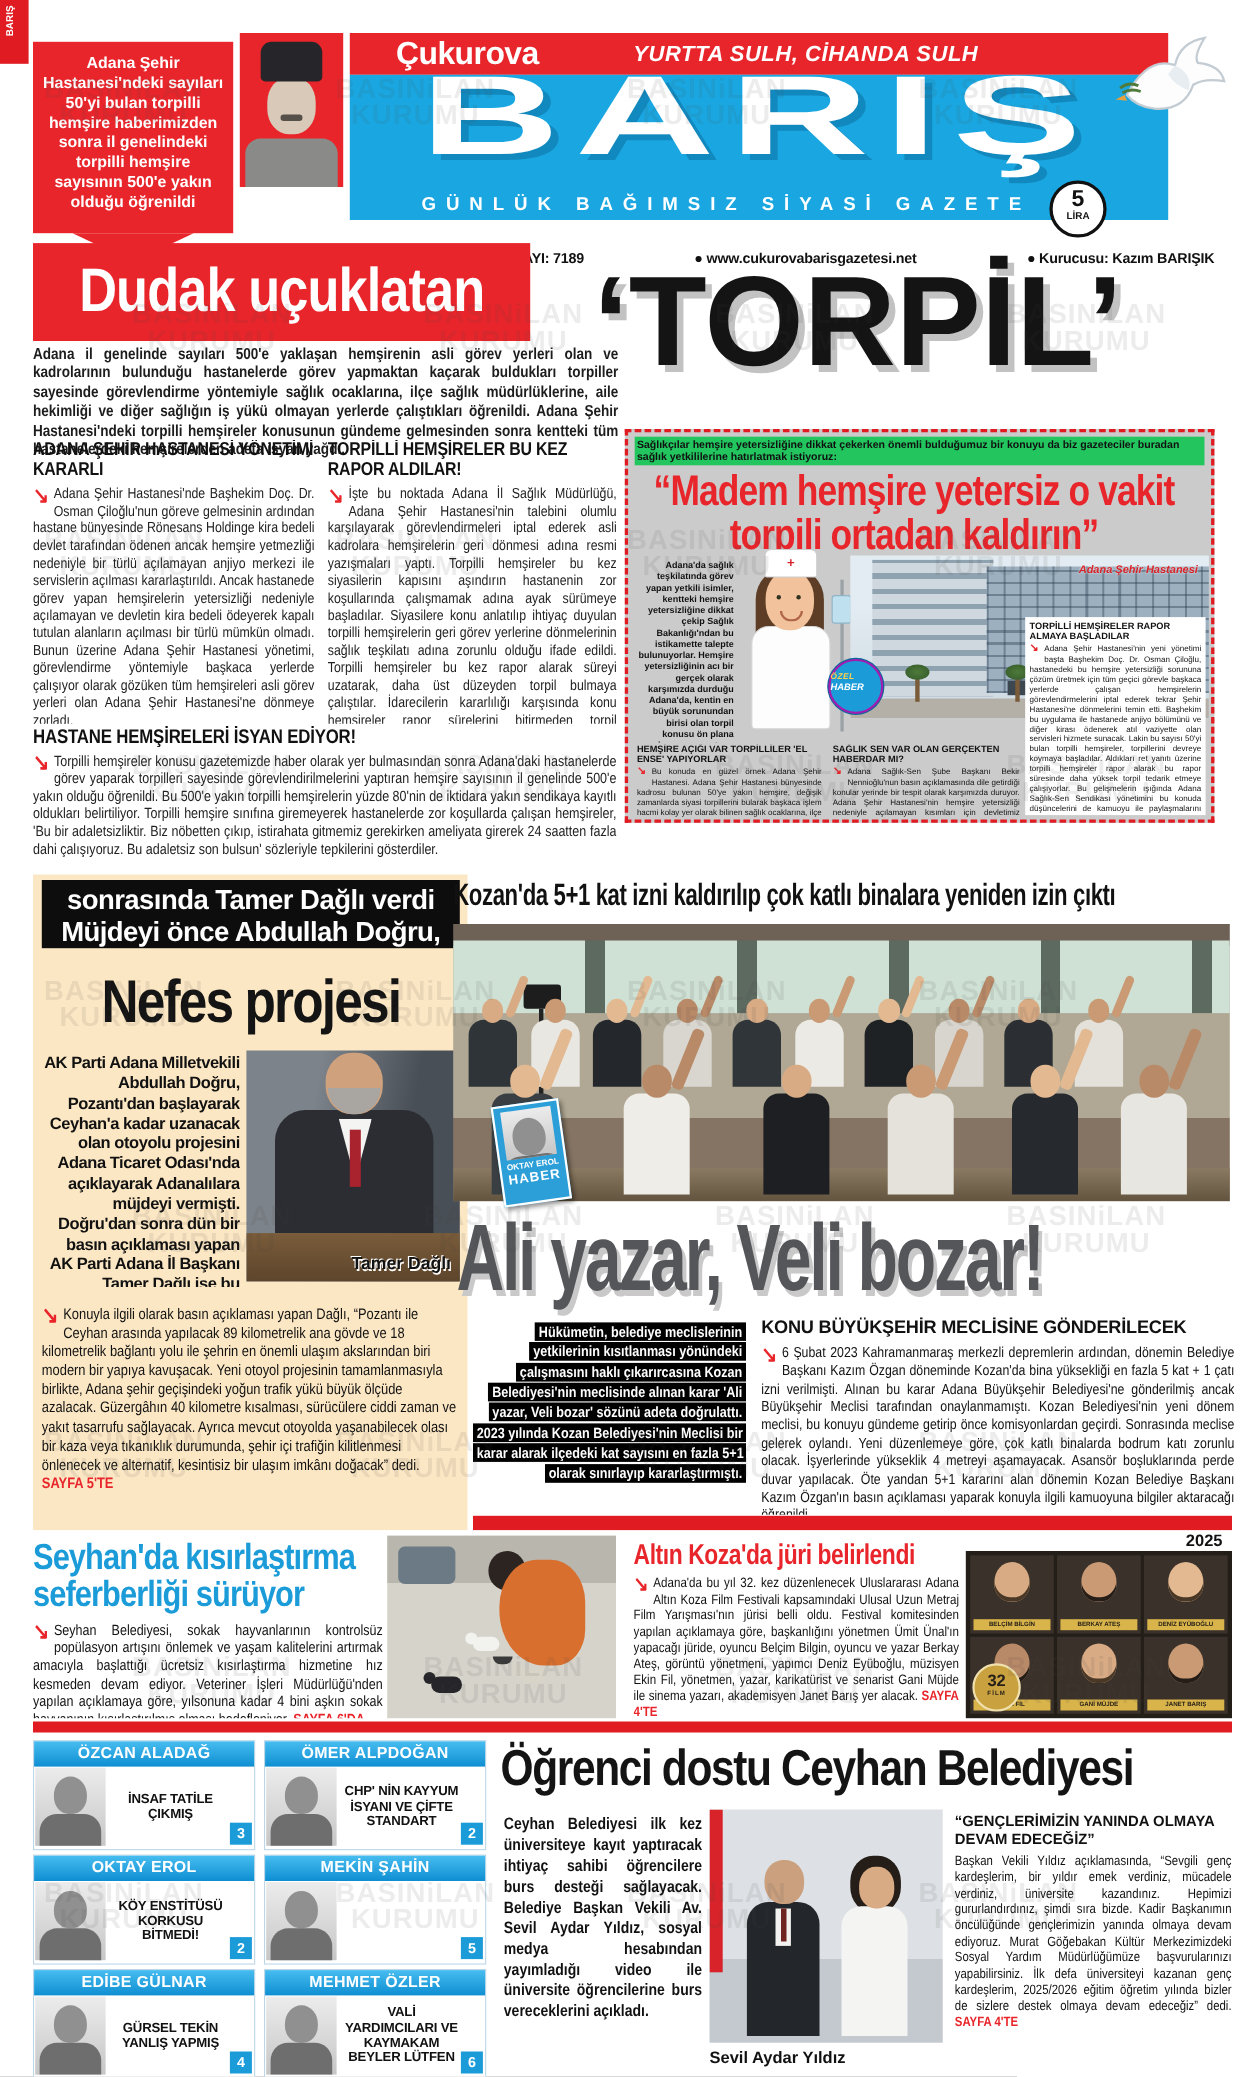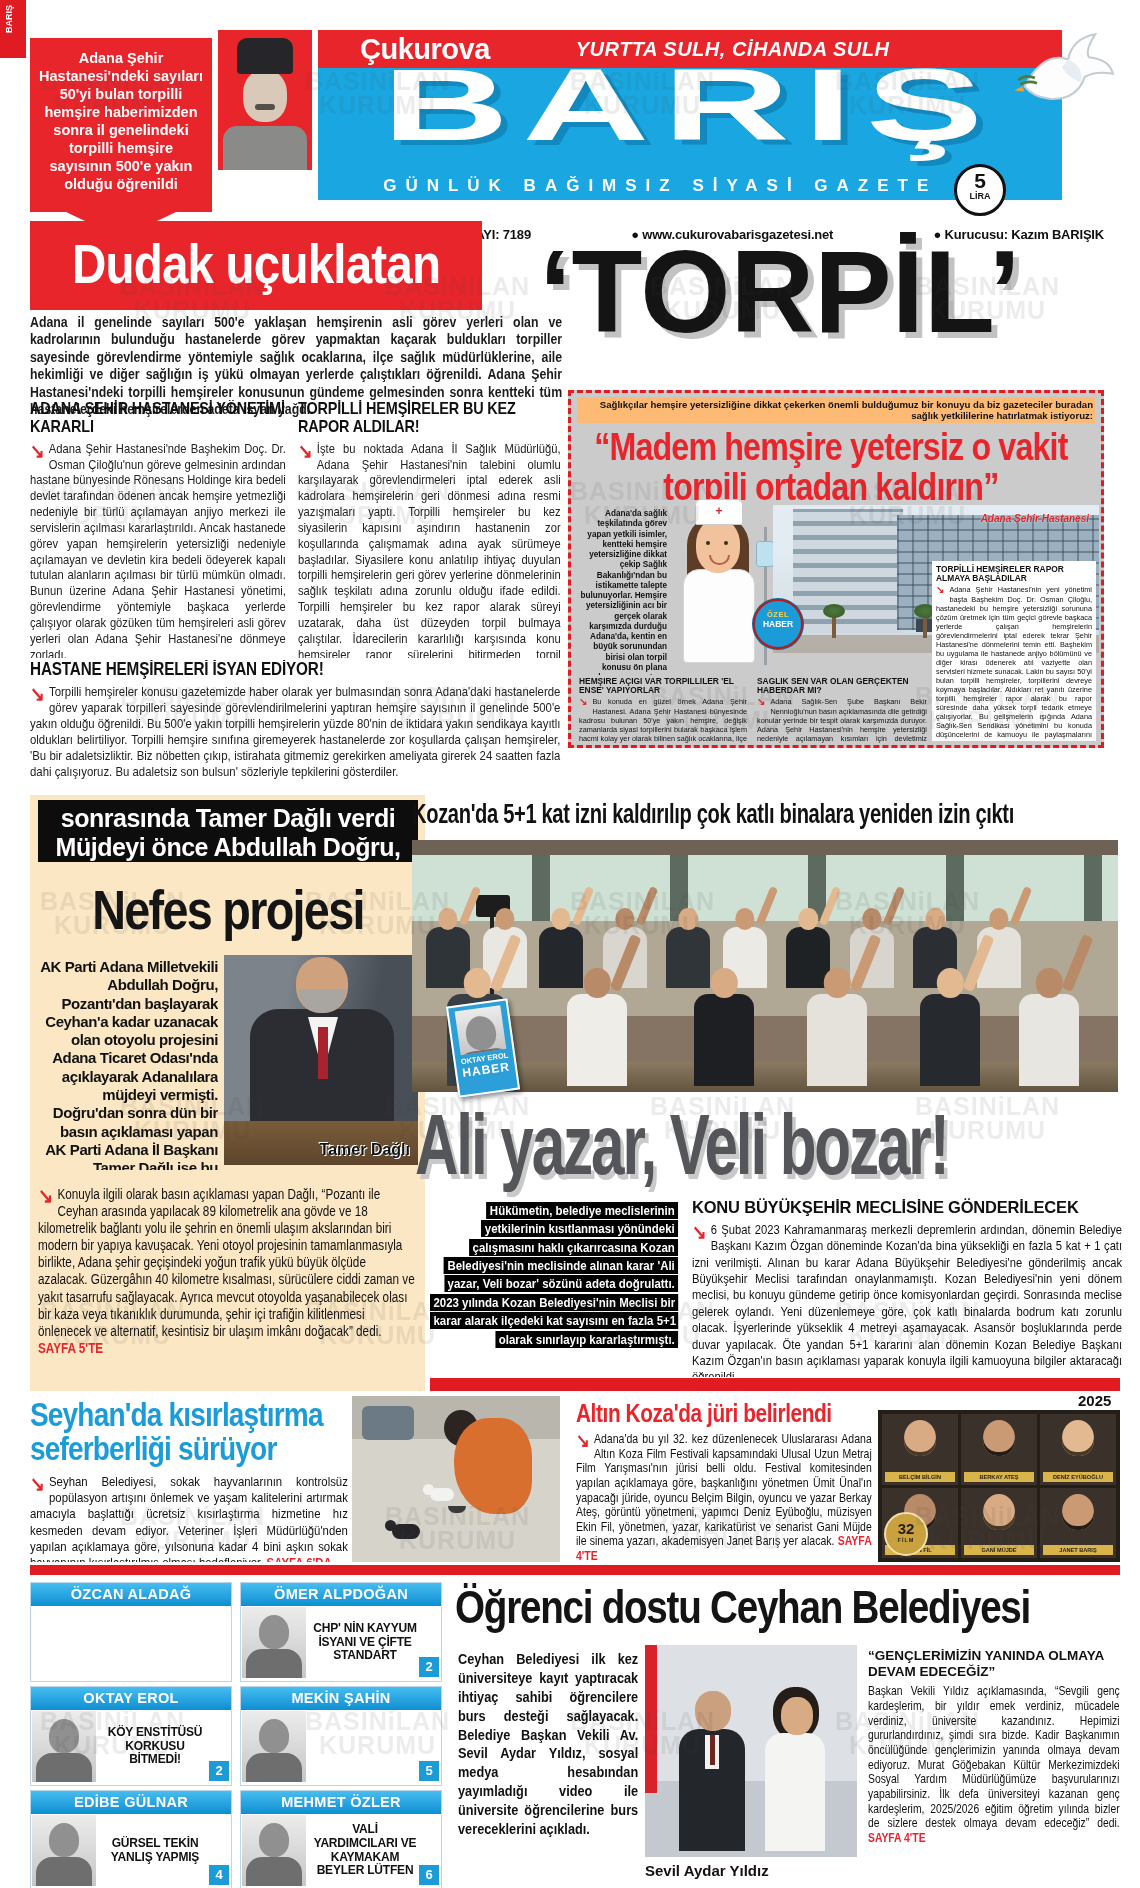--- a/index.html
+++ b/index.html
@@ -38,21 +38,21 @@
      font-size:12px;line-height:1.15;padding:2px 22px 2px 4px;letter-spacing:-.2px;}
   .card-p{position:absolute;right:2px;bottom:2px;width:20px;height:20px;background:#1b9cd9;color:#fff;
      font-weight:800;font-size:13px;text-align:center;line-height:20px;}
   .portrait{width:64px;height:71px;background:linear-gradient(#ececec,#c6c6c6);position:relative;overflow:hidden;flex:none;margin:1px;}
   .portrait::before{content:"";position:absolute;left:50%;top:8px;transform:translateX(-50%);width:30px;height:34px;
      border-radius:50% 50% 45% 45%;background:#909090;}
   .portrait::after{content:"";position:absolute;left:50%;top:42px;transform:translateX(-50%);width:56px;height:32px;
      border-radius:16px 16px 0 0;background:#6e6e6e;}
   
   .qbox{background:#cbcbcb;border:3px dashed #e01b22;}
-  .qb-eyebrow{margin:4px 6px 0 6px;background:#fdba74;font-size:9.6px;font-weight:800;text-align:right;padding:2px 2px;}
+  .qb-eyebrow{margin:4px 6px 0 6px;background:#22c55e;font-size:9.6px;font-weight:800;text-align:left;padding:2px 2px;}
   .qb-quote{color:#e8252b;font-weight:800;font-size:39px;text-align:center;line-height:1.03;letter-spacing:-1px;
      width:630px;transform:scaleX(.825);transform-origin:0 0;margin-top:4px;}
   .sml{font-weight:700;line-height:1.25;}
   .minicol h4{font-size:8.4px;font-weight:800;margin:0 0 2px 0;line-height:1.1;}
   .minicol p{font-size:7.3px;line-height:1.24;margin:0;text-align:justify;}
   
   .hosp{background:linear-gradient(#e3ecf2 0 30%,#cdd8e0);overflow:hidden;}
   .hb1{position:absolute;right:0;top:10px;width:62%;height:78%;background-color:#9db0bf;
      background-image:repeating-linear-gradient(90deg,rgba(35,55,75,.38) 0 2px,transparent 2px 15px),
                       repeating-linear-gradient(0deg,rgba(35,55,75,.38) 0 2px,transparent 2px 11px);}
@@ -70,22 +70,22 @@
   .nurse{overflow:visible;}
   .n-hair{position:absolute;top:16px;left:16px;width:62px;height:96px;background:#5d3d26;border-radius:30px 30px 16px 16px;}
   .n-cap{position:absolute;top:0;left:24px;width:46px;height:24px;background:#fff;border:1px solid #ccc;border-radius:6px 6px 2px 2px;
      text-align:center;color:#d8232a;font-weight:800;font-size:12px;line-height:22px;}
   .n-face{position:absolute;top:20px;left:25px;width:44px;height:54px;background:#f1c29b;border-radius:46%;}
   .n-eye{position:absolute;top:22px;left:10px;width:4px;height:4px;border-radius:50%;background:#332;box-shadow:18px 0 0 #332;}
   .n-smile{position:absolute;top:36px;left:13px;width:17px;height:8px;border:2px solid #b0644a;border-top:none;border-radius:0 0 10px 10px;}
   .n-body{position:absolute;top:70px;left:12px;width:70px;height:92px;background:#fdfdfd;border:1px solid #d5d5d5;border-radius:16px 16px 4px 4px;}
   .n-pole{position:absolute;right:0;top:28px;width:3px;height:138px;background:#9aa2a8;}
   .n-bag{position:absolute;right:-7px;top:42px;width:16px;height:24px;background:#bfe0ee;border:1px solid #8fb4c6;border-radius:3px;}
-  .ozel{position:absolute;border-radius:50%;background:#1b9cd9;border:2px solid #b91c1c;box-shadow:0 0 0 1px #0b6a9c;
-     text-align:center;color:#fff;z-index:5;}
+  .ozel{position:absolute;border-radius:50%;background:#1b9cd9;border:2px solid #a21caf;box-shadow:0 0 0 1px #0b6a9c;
+     text-align:left;color:#fff;z-index:5;font-style:italic;}
   .ozel b{display:block;font-size:7.5px;color:#ffd24a;margin-top:9px;letter-spacing:.5px;}
   .ozel span{display:block;font-size:8.5px;font-weight:800;}
   
   .kz{background:linear-gradient(#6e6257 0 8%,#b0a894 8% 70%,#857463 70%);overflow:hidden;}
   .kz-top{position:absolute;top:6%;left:0;width:100%;height:26%;
      background:repeating-linear-gradient(90deg,#cfe0d4 0 120px,#5d6a60 120px 138px);}
   .kz-desk{position:absolute;bottom:0;left:0;width:100%;height:30px;background:linear-gradient(#8a7a62,#63543f);}
   .kz-cam{position:absolute;left:9%;top:22%;width:34px;height:22px;background:#1d1d1d;border-radius:3px;}
   .kz-cam::after{content:"";position:absolute;left:14px;top:22px;width:4px;height:96px;background:#222;}
   .prs{position:absolute;}
@@ -608,20 +608,25 @@
       <b>32</b>
       <span>FİLM</span>
     </div>
   </div>
 
   <div class="abs" style="left:30px;top:1565px;width:1090px;height:10px;background:#e01b22;"></div>
 
   <div id="colGrid">
       <div class="card" style="left: 30px; top: 1582px;">
         <div class="card-h">ÖZCAN ALADAĞ</div>
+        <div class="card-b">
+          <div class="portrait"></div>
+          <div class="card-t">İNSAF TATİLE ÇIKMIŞ</div>
+          <div class="card-p">3</div>
+        </div>
       </div>
       <div class="card" style="left: 240px; top: 1582px;">
         <div class="card-h">ÖMER ALPDOĞAN</div>
         <div class="card-b">
           <div class="portrait"></div>
           <div class="card-t">CHP' NİN KAYYUM İSYANI VE ÇİFTE STANDART</div>
           <div class="card-p">2</div>
         </div>
       </div>
       <div class="card" style="left: 30px; top: 1686px;">

